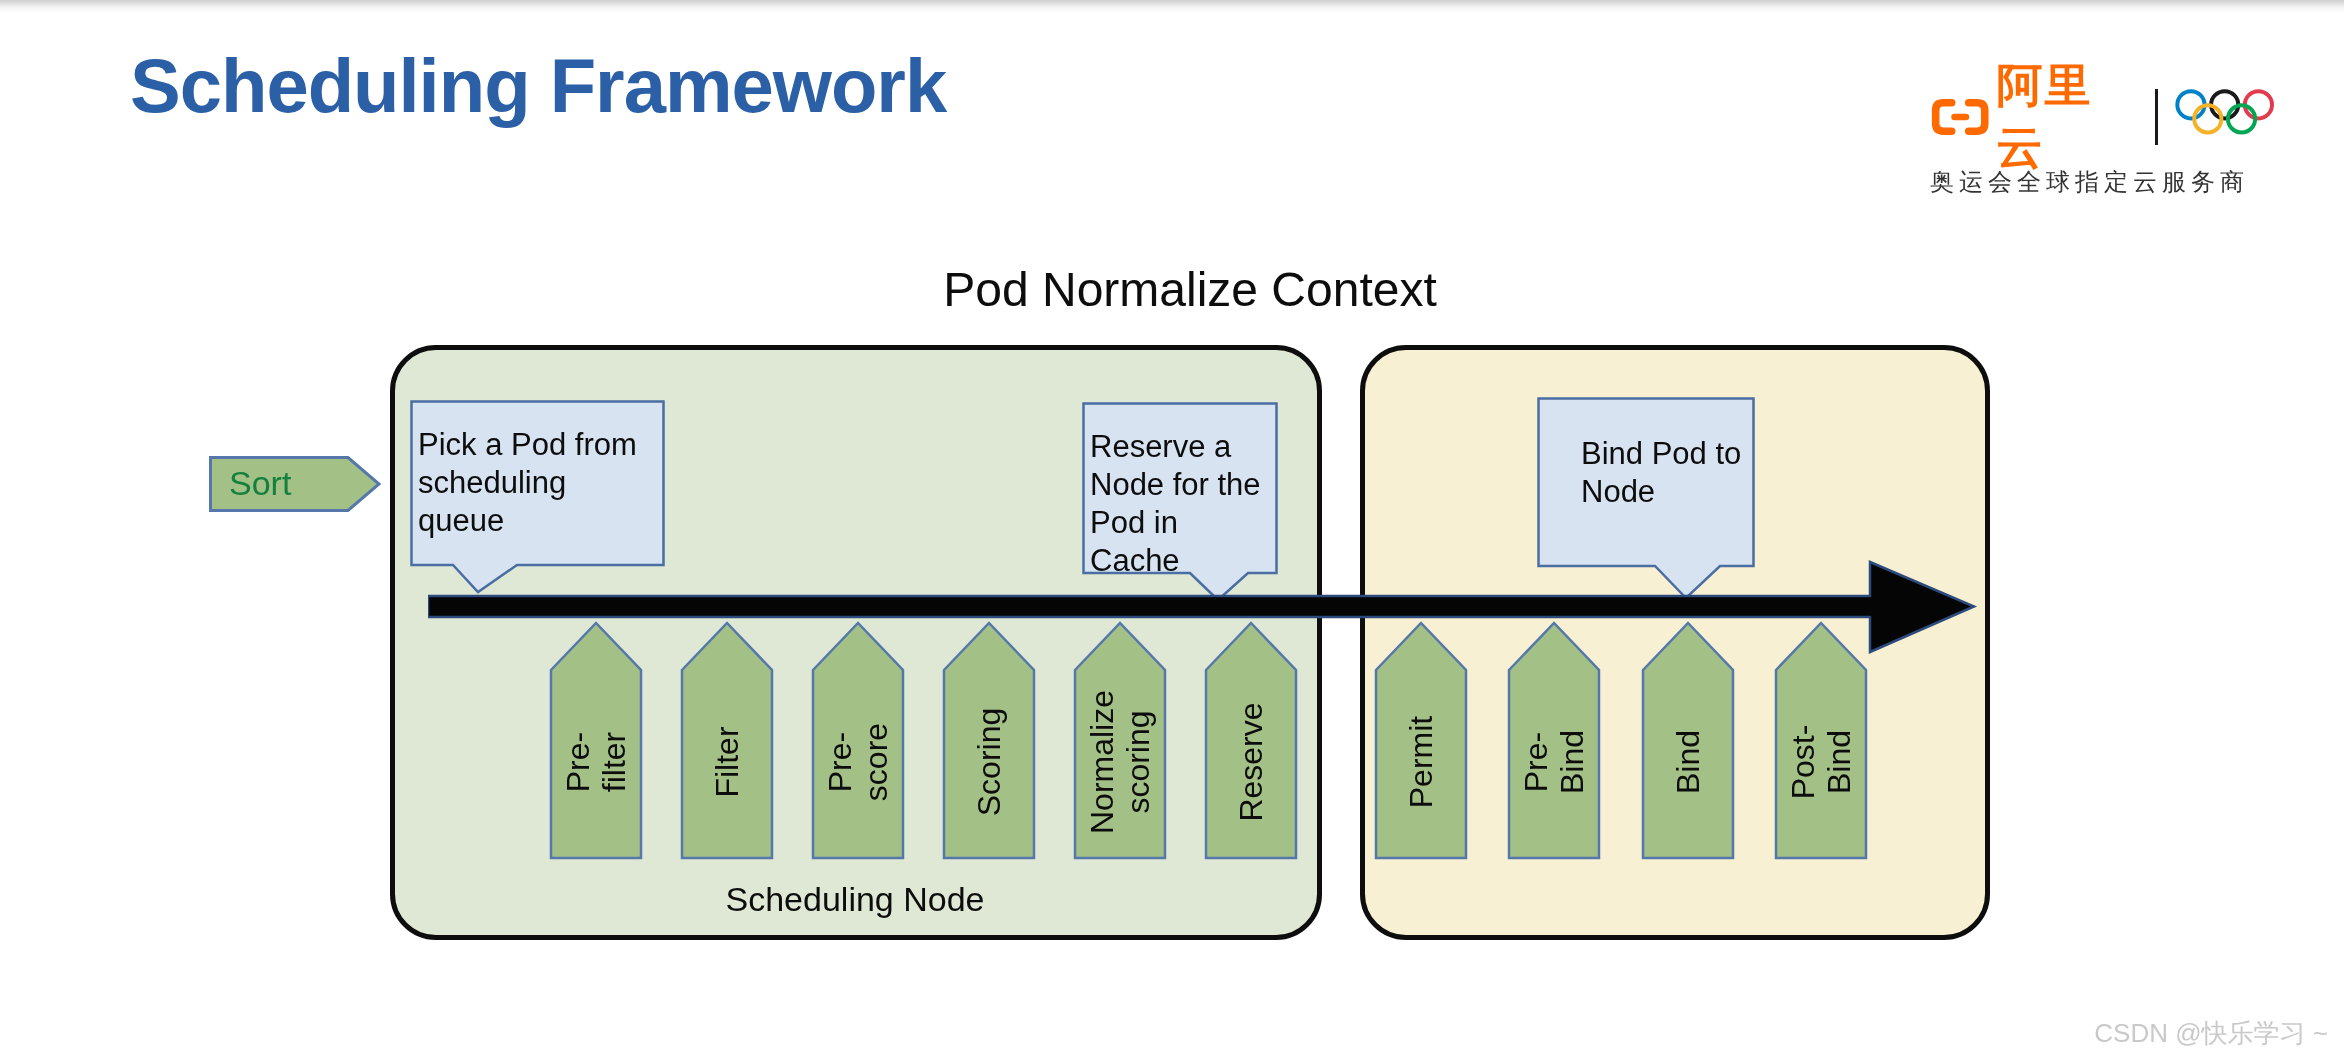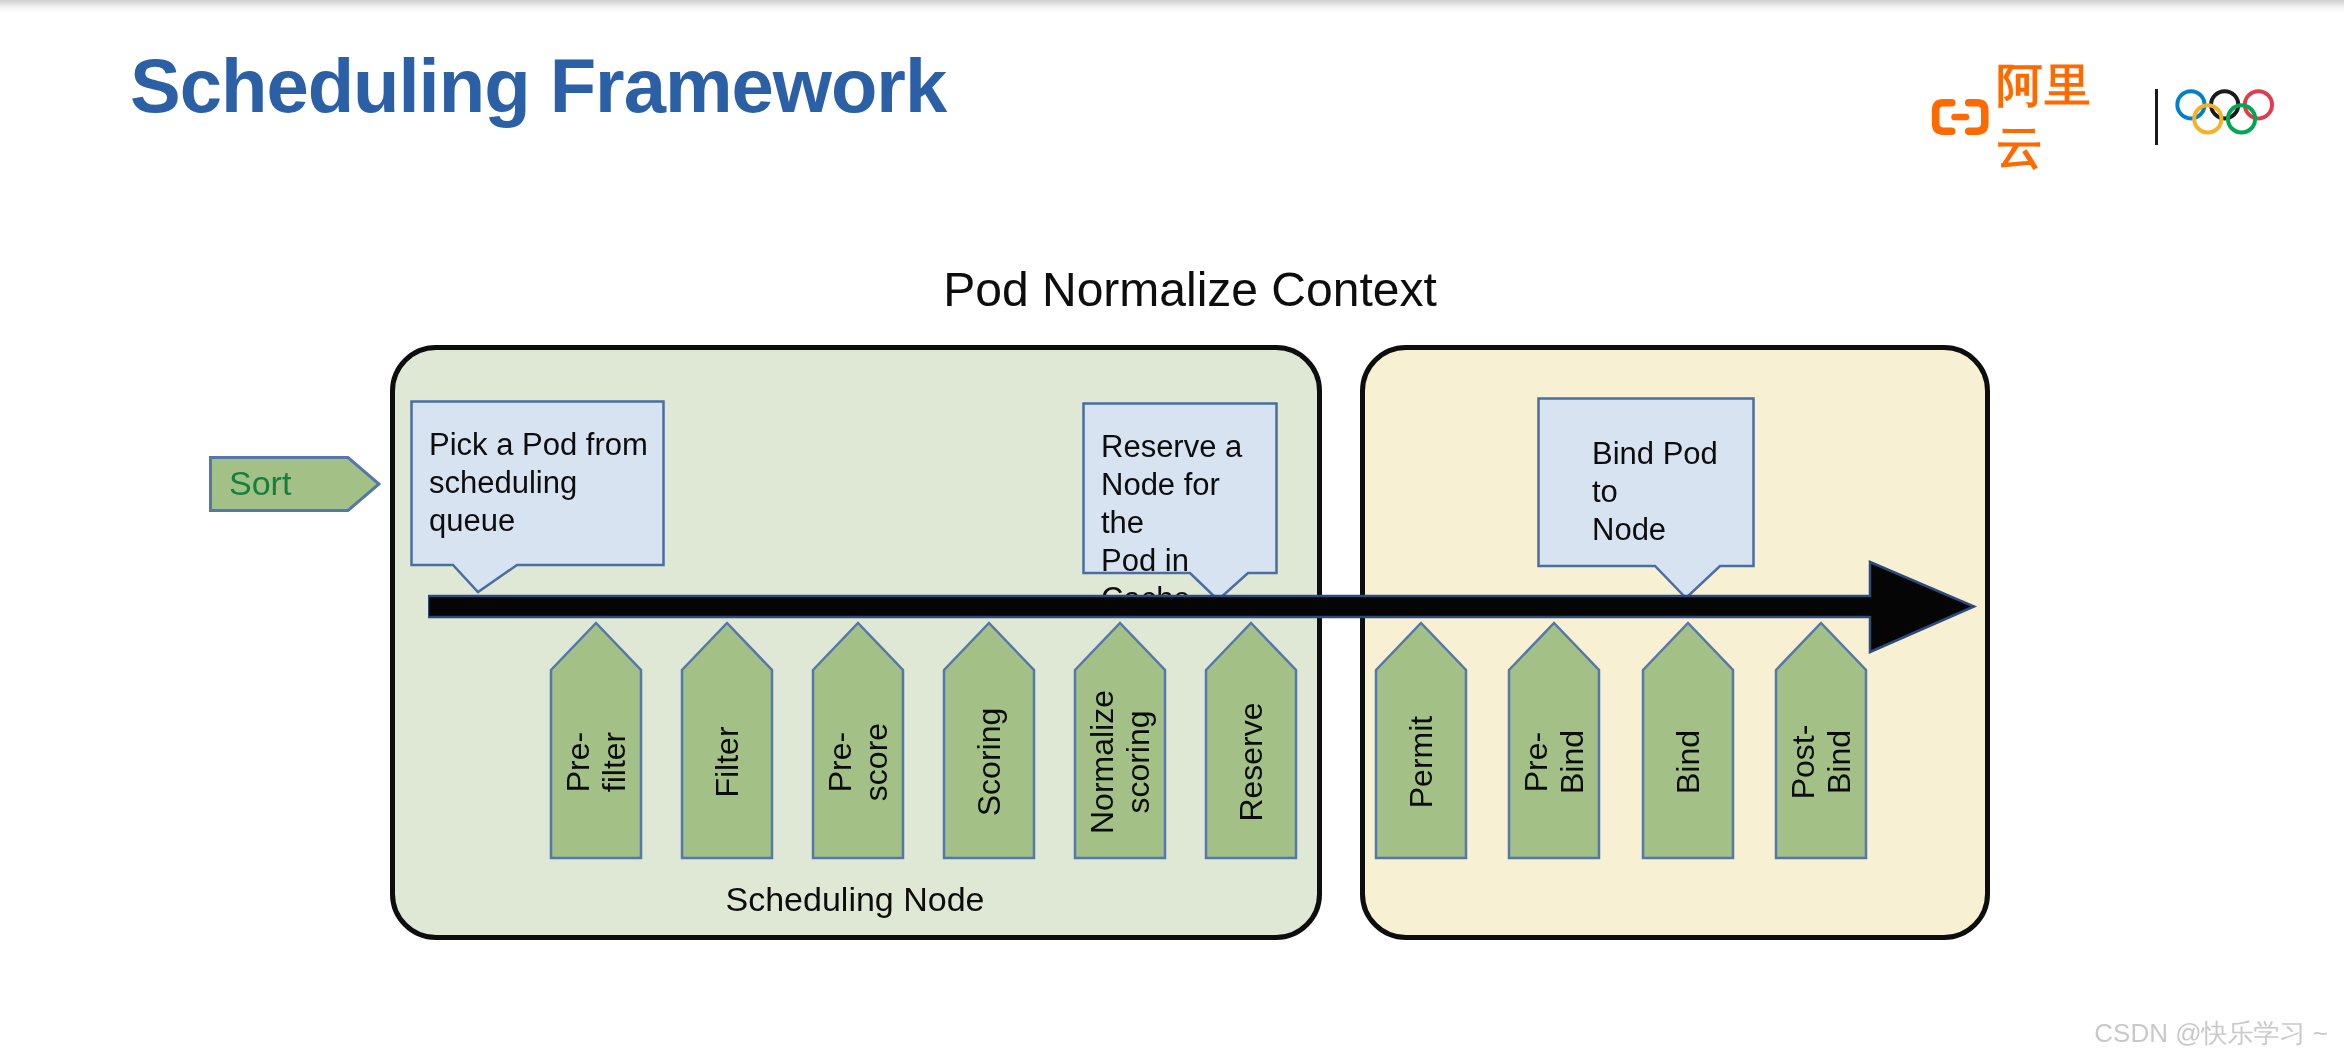--- a/index.html
+++ b/index.html
@@ -32,21 +32,21 @@
   .box-bind{left:1360px;width:630px;background:var(--binding_box_bg,#f8f0d3);}
   
   .sort{position:absolute;left:209px;top:456px;width:172px;height:56px;}
   .sort svg{position:absolute;inset:0;}
   .sort polygon{fill:var(--stage_green,#a3c186);stroke:var(--stage_border,#5577aa);stroke-width:3;}
   .sort-label{position:absolute;left:20px;top:50%;transform:translateY(-52%);font-size:34px;color:#15803d;}
   
   .callout{position:absolute;}
   .callout svg{position:absolute;inset:0;width:100%;height:100%;}
   .callout path{fill:var(--callout_bg,#d8e3f2);stroke:var(--callout_border,#4a6da3);stroke-width:2.5;}
-  .callout-text{position:absolute;left:19px;top:26px;right:10px;font-size:31px;line-height:38px;
+  .callout-text{position:absolute;left:8px;top:26px;right:10px;font-size:31px;line-height:38px;
     color:#0d0d0d;white-space:pre-line;}
   .c3 .callout-text{top:38px;margin-left:36px;}
   
   .pipeline-arrow{position:absolute;left:428px;top:558px;width:1552px;height:98px;}
   .pipeline-arrow polygon{fill:var(--arrow_black,#050505);stroke:var(--arrow_outline,#2c4a7c);stroke-width:2.5;}
   
   .stage{position:absolute;top:620px;width:94px;height:240px;}
   .stage svg{position:absolute;inset:0;width:100%;height:100%;}
   .stage polygon{fill:var(--stage_green,#a3c186);stroke:var(--stage_border,#5577aa);stroke-width:2.5;}
   .stage-label{position:absolute;left:50%;top:59%;transform:translate(-50%,-50%) rotate(-90deg);
@@ -72,20 +72,21 @@
       <span class="logo-brand">阿里云</span>
       <span class="logo-divider"></span>
       <svg width="104" height="60" viewBox="0 0 108 64">
         <circle cx="18" cy="19" r="14.5" fill="none" stroke="#0081c8" stroke-width="4.2"></circle>
         <circle cx="54" cy="19" r="14.5" fill="none" stroke="#1a1a1a" stroke-width="4.2"></circle>
         <circle cx="90" cy="19" r="14.5" fill="none" stroke="#e23b4e" stroke-width="4.2"></circle>
         <circle cx="36" cy="34" r="14.5" fill="none" stroke="#f3b229" stroke-width="4.2"></circle>
         <circle cx="72" cy="34" r="14.5" fill="none" stroke="#00a651" stroke-width="4.2"></circle>
       </svg>
     </div>
+    <div class="logo-tagline">奥运会全球指定云服务商</div>
   </div>
 
   <div class="context-title">Pod Normalize Context</div>
 
   <div class="cycle-box box-sched"></div>
   <div class="cycle-box box-bind"></div>
   <div class="cycle-label">Scheduling Node</div>
 
   <div class="sort">
     <svg viewBox="0 0 172 56">

